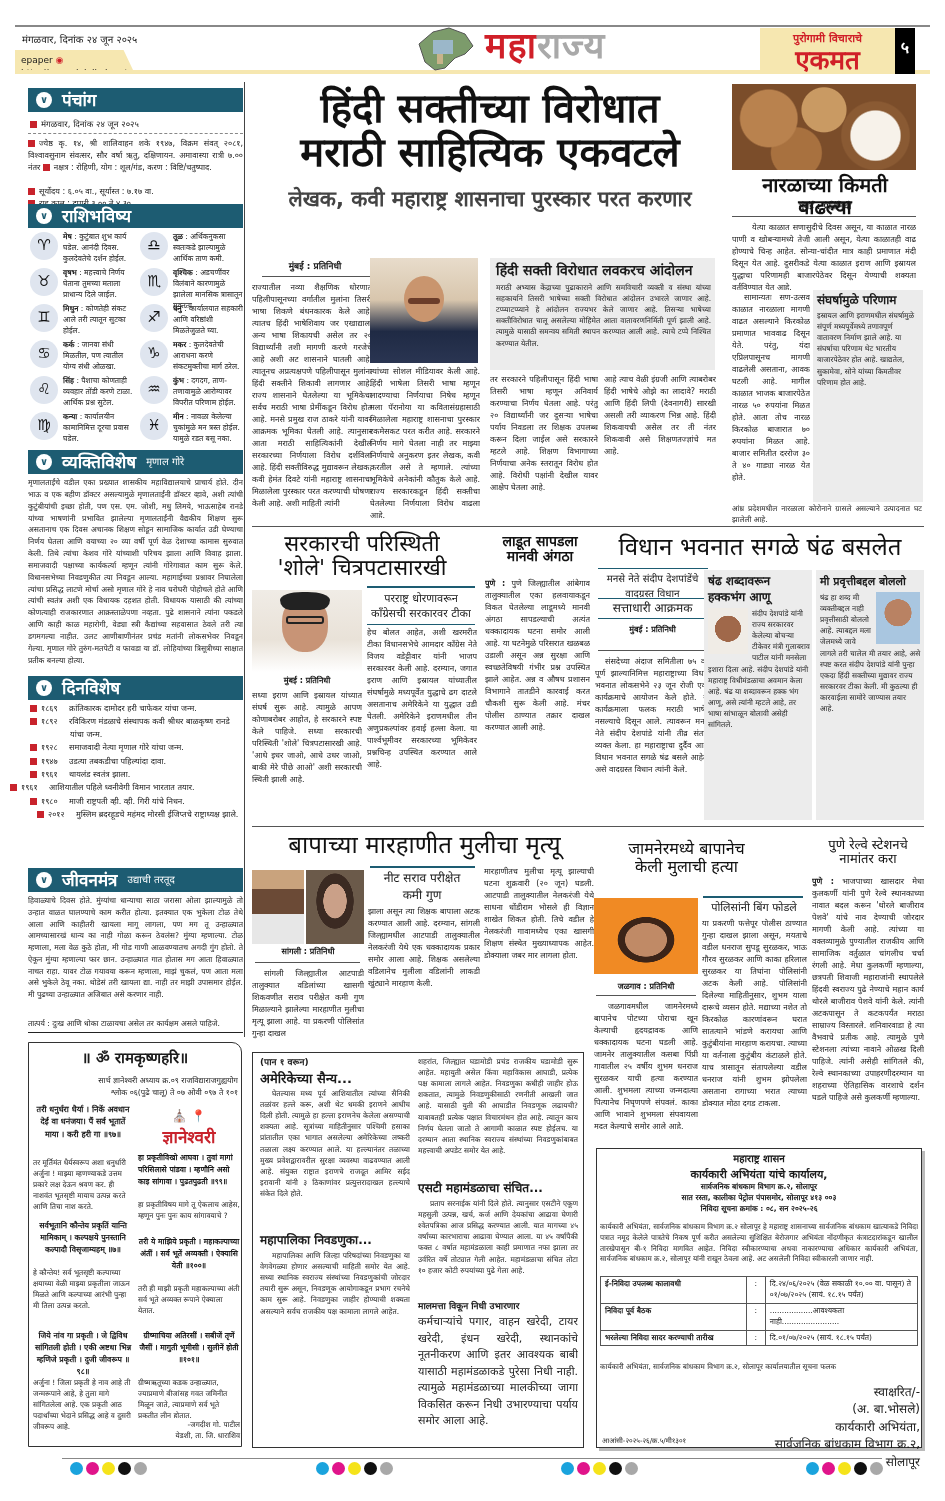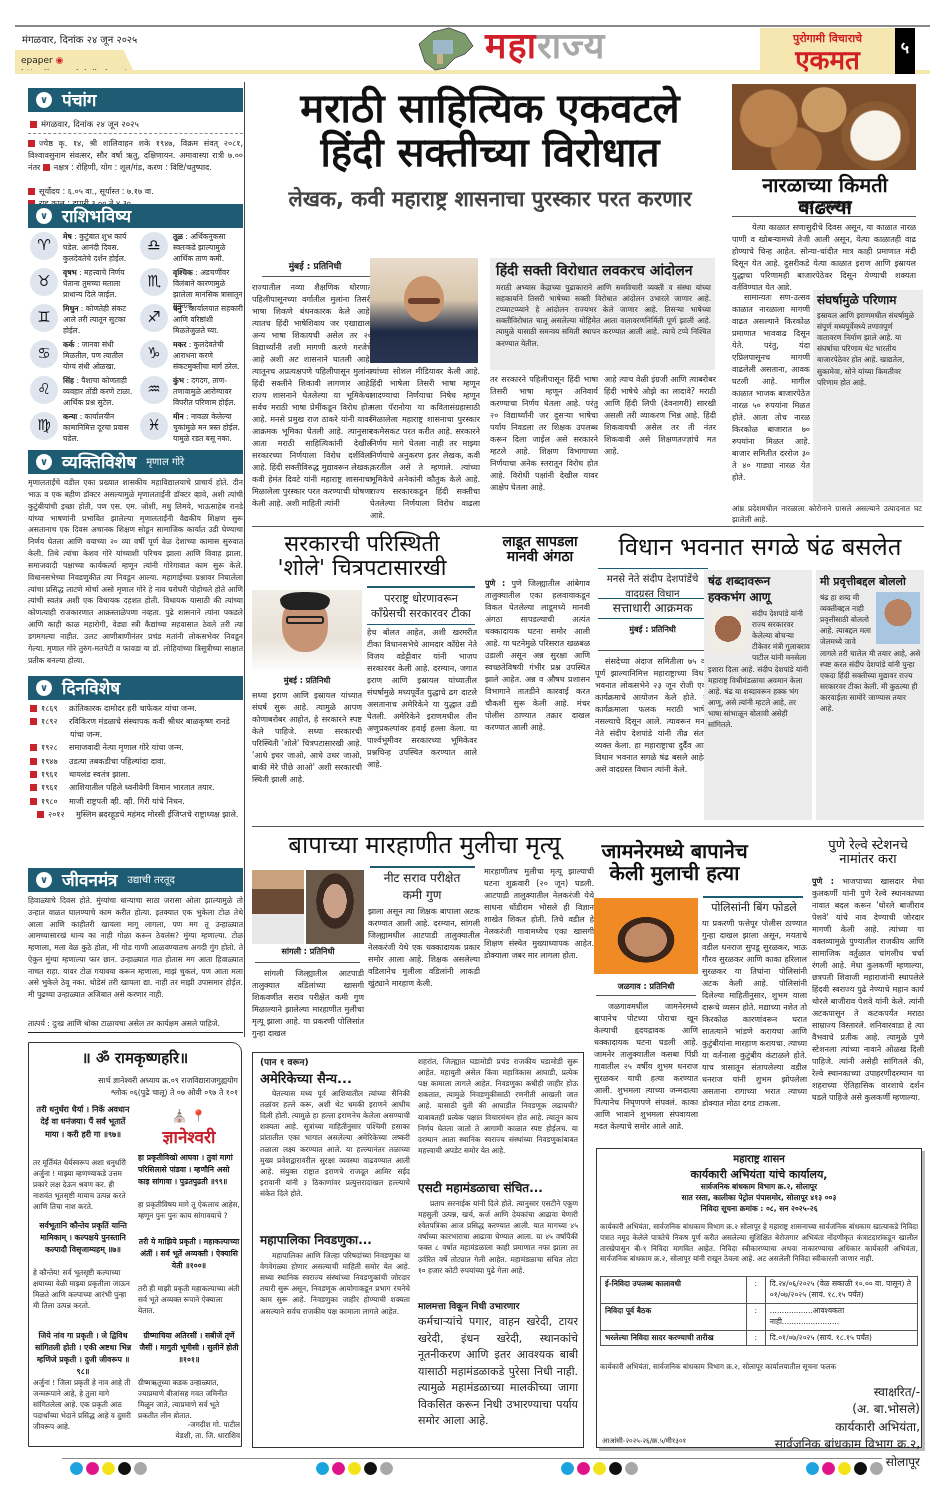--- a/index.html
+++ b/index.html
@@ -140,21 +140,21 @@
 <div class="secbar" style="top:676px">
     <span class="chev">∨</span>
     <span>दिनविशेष</span>
   </div>
 <div class="abs" id="dinvishesh-list" style="left:30px;top:703px;width:212px;font-size:8px;line-height:1.55">
     <div style="padding-left: 40px; text-indent: -40px; margin-bottom: 1px;"><span class="bullet"></span><span style="display:inline-block;width:28px;text-indent:0">१८६९</span><span>क्रांतिकारक दामोदर हरी चाफेकर यांचा जन्म.</span></div>
     <div style="padding-left: 40px; text-indent: -40px; margin-bottom: 1px;"><span class="bullet"></span><span style="display:inline-block;width:28px;text-indent:0">१८९२</span><span>रविकिरण मंडळाचे संस्थापक कवी श्रीधर बाळकृष्ण रानडे यांचा जन्म.</span></div>
     <div style="padding-left: 40px; text-indent: -40px; margin-bottom: 1px;"><span class="bullet"></span><span style="display:inline-block;width:28px;text-indent:0">१९२८</span><span>समाजवादी नेत्या मृणाल गोरे यांचा जन्म.</span></div>
     <div style="padding-left: 40px; text-indent: -40px; margin-bottom: 1px;"><span class="bullet"></span><span style="display:inline-block;width:28px;text-indent:0">१९४७</span><span>उडत्या तबकडीचा पहिल्यांदा दावा.</span></div>
     <div style="padding-left: 40px; text-indent: -40px; margin-bottom: 1px;"><span class="bullet"></span><span style="display:inline-block;width:28px;text-indent:0">१९६१</span><span>थायलंड स्वतंत्र झाला.</span></div>
-    <div style="padding-left: 40px; text-indent: -40px; margin-bottom: 1px;"><span class="bullet"></span><span style="display:inline-block;width:28px;text-indent:0">१९६१</span><span>आशियातील पहिले ध्वनीवेगी विमान भारतात तयार.</span></div>
+    <div style="padding-left: 20px; text-indent: -40px; margin-bottom: 1px;"><span class="bullet"></span><span style="display:inline-block;width:28px;text-indent:0">१९६१</span><span>आशियातील पहिले ध्वनीवेगी विमान भारतात तयार.</span></div>
     <div style="padding-left: 40px; text-indent: -40px; margin-bottom: 1px;"><span class="bullet"></span><span style="display:inline-block;width:28px;text-indent:0">१९८०</span><span>माजी राष्ट्रपती व्ही. व्ही. गिरी यांचे निधन.</span></div>
     <div style="padding-left: 47px; text-indent: -40px; margin-bottom: 19px;"><span class="bullet"></span><span style="display:inline-block;width:28px;text-indent:0">२०१२</span><span>मुस्लिम ब्रदरहूडचे महंमद मोरसी ईजिप्तचे राष्ट्राध्यक्ष झाले.</span></div>
   </div>
 
 <div class="secbar" style="top:868px">
     <span class="chev">∨</span>
     <span>जीवनमंत्र</span>
     <span class="sub">उद्याची तरतूद</span>
   </div>
 <div class="txt" style="left:28px;top:895px;width:215px;height:124px;font-size:7.6px;line-height:1.55">हिवाळ्याचे दिवस होते. मुंग्यांचा धान्याचा साठा जरासा ओला झाल्यामुळे तो उन्हात वाळत घालण्याचे काम करीत होत्या. इतक्यात एक भुकेला टोळ तेथे आला आणि काहीतरी खायला मागू लागला, पण मग तू उन्हाळ्यात आमच्यासारखं धान्य का नाही गोळा करून ठेवलंस? मुंग्या म्हणाल्या. टोळ म्हणाला, मला वेळ कुठे होता, मी गोड गाणी आळवण्यातच अगदी गुंग होतो. ते ऐकून मुंग्या म्हणाल्या फार छान. उन्हाळ्यात गात होतास मग आता हिवाळ्यात नाचत राहा. यावर टोळ गयावया करून म्हणाला, माझं चुकलं, पण आता मला असे भुकेले ठेवू नका. थोडेसं तरी खायला द्या. नाही तर माझी उपासमार होईल. मी पुढच्या उन्हाळ्यात अजिबात असे करणार नाही.</div>
@@ -179,22 +179,22 @@
 <div class="abs" style="left:138px;top:1236px;width:102px;text-align:center;font-size:7.6px;font-weight:bold;line-height:1.55">तरी ये माझिये प्रकृती । महाकल्पाच्या अंतीं । सर्व भूतें अव्यक्ती । ऐक्यासि येती ॥१००॥</div>
 <div class="txt" style="left:138px;top:1284px;width:102px;height:44px;font-size:7.3px;text-align:left">तरी ही माझी प्रकृती महाकल्पाच्या अंती सर्व भूते अव्यक्त रूपाने ऐक्याला येतात.</div>
 <div class="abs" style="left:138px;top:1330px;width:102px;text-align:center;font-size:7.6px;font-weight:bold;line-height:1.55">ग्रीष्माचिया अतिरसीं । सबीजें तृणें जैसीं । मागुती भूमीसी । सुलीनें होती ॥१०१॥</div>
 <div class="txt" style="left:138px;top:1378px;width:102px;height:40px;font-size:7.3px;text-align:left">ग्रीष्मऋतूच्या कडक उन्हाळ्यात, ज्याप्रमाणे बीजांसह गवत जमिनीत मिळून जाते, त्याप्रमाणे सर्व भूते प्रकृतीत लीन होतात.</div>
 <div class="abs" style="left:138px;top:1420px;width:102px;text-align:right;font-size:7.3px;line-height:1.5">
     <div>-जगदीश गो. पाटील</div>
     <div>येडशी, ता. जि. धाराशिव</div>
   </div>
 
 <div class="h-main" style="left:255px;top:86px;width:470px;font-size:40px">
+    <div>हिंदी सक्तीच्या विरोधात</div>
     <div>मराठी साहित्यिक एकवटले</div>
-    <div>हिंदी सक्तीच्या विरोधात</div>
   </div>
 <div class="h-main" style="left:255px;top:188px;width:470px;font-size:21px;color:#444">लेखक, कवी महाराष्ट्र शासनाचा पुरस्कार परत करणार</div>
 <div class="byline" style="left:255px;top:260px;width:120px">मुंबई : प्रतिनिधी</div>
 <div class="hrule" style="left:262px;top:276px;width:108px;background:#555"></div>
 <div class="txt" style="left:252px;top:282px;width:120px;height:235px;column-count:1">राज्यातील नव्या शैक्षणिक धोरणात पहिलीपासूनच्या वर्गातील मुलांना तिसरी भाषा शिकणे बंधनकारक केले आहे. त्यातच हिंदी भाषेशिवाय जर एखाद्याला अन्य भाषा शिकायची असेल तर २० विद्यार्थ्यांनी तशी मागणी करणे गरजेचे आहे अशी अट शासनाने घातली आहे. त्यातूनच अप्रत्यक्षपणे पहिलीपासून मुलांना हिंदी सक्तीने शिकावी लागणार आहे. राज्य शासनाने घेतलेल्या या भूमिकेचा सर्वच मराठी भाषा प्रेमींकडून विरोध होत आहे. मनसे प्रमुख राज ठाकरे यांनी यावर आक्रमक भूमिका घेतली आहे. त्यानुसार आता मराठी साहित्यिकांनी देखील सरकारच्या निर्णयाला विरोध दर्शविला आहे. हिंदी सक्तीविरुद्ध मुद्यावरून लेखक, कवी हेमंत दिवटे यांनी महाराष्ट्र शासनाचा मिळालेला पुरस्कार परत करण्याची घोषणा केली आहे. अशी माहिती त्यांनी</div>
 <div class="photo" style="left:370px;top:258px;width:108px;height:105px;background:linear-gradient(180deg,#e8dccb 0%,#d8c6ad 40%,#1f2a44 70%,#2a3552 100%)">
   <div style="position:absolute;left:34px;top:18px;width:40px;height:46px;border-radius:50%;background:#c9956e"></div>
   <div style="position:absolute;left:38px;top:40px;width:32px;height:6px;background:#6b3d2a;border-radius:3px"></div>
 </div>
 <div class="txt" style="left:370px;top:366px;width:110px;height:152px">त्यांच्या सोशल मीडियावर केली आहे. हिंदी भाषेला तिसरी भाषा म्हणून लादण्याचा निर्णयाचा निषेध म्हणून मला पॅरानोया या कवितासंग्रहासाठी मिळालेला महाराष्ट्र शासनाचा पुरस्कार रकमेसकट परत करीत आहे. सरकारने निर्णय मागे घेतला नाही तर माझ्या निर्णयाचे अनुकरण इतर लेखक, कवी करतील असे ते म्हणाले. त्यांच्या भूमिकेचे अनेकांनी कौतुक केले आहे. राज्य सरकारकडून हिंदी सक्तीचा घेतलेल्या निर्णयाला विरोध वाढला आहे.</div>
@@ -274,21 +274,21 @@
 <div class="hrule" style="left:255px;top:962px;width:105px"></div>
 <div class="txt" style="left:252px;top:968px;width:112px;height:72px;text-indent:12px">सांगली जिल्ह्यातील आटपाडी तालुक्यात वडिलांच्या खासगी शिकवणीत सराव परीक्षेत कमी गुण मिळाल्याने झालेल्या मारहाणीत मुलीचा मृत्यू झाला आहे. या प्रकरणी पोलिसांत गुन्हा दाखल</div>
 <div class="hrule" style="left:370px;top:866px;width:105px;background:#1d5c72;height:2px"></div>
 <div class="abs" style="left:366px;top:870px;width:112px;text-align:center;font-size:12px;line-height:1.4">
     <div>नीट सराव परीक्षेत</div>
     <div>कमी गुण</div>
   </div>
 <div class="txt" style="left:368px;top:906px;width:112px;height:134px">झाला असून त्या शिक्षक बापाला अटक करण्यात आली आहे. दरम्यान, सांगली जिल्ह्यामधील आटपाडी तालुक्यातील नेलकरंजी येथे एक धक्कादायक प्रकार समोर आला आहे. शिक्षक असलेल्या वडिलानेच मुलीला वडिलांनी लाकडी खुंट्याने मारहाण केली.</div>
 <div class="txt" style="left:484px;top:866px;width:110px;height:174px">मारहाणीतच मुलीचा मृत्यू झाल्याची घटना शुक्रवारी (२० जून) घडली. आटपाडी तालुक्यातील नेलकरंजी येथे साधना धोंडीराम भोसले ही विज्ञान शाखेत शिकत होती. तिचे वडील हे नेलकरंजी गावामध्येच एका खासगी शिक्षण संस्थेत मुख्याध्यापक आहेत. डोक्याला जबर मार लागला होता.</div>
 
-<div class="h-main" style="left:572px;top:840px;width:205px;font-size:20px;font-weight:bold;font-family:'DejaVu Serif',serif">
+<div class="h-main" style="left:584px;top:840px;width:205px;font-size:16px;font-weight:normal;font-family:'DejaVu Serif',serif">
     <div>जामनेरमध्ये बापानेच</div>
     <div>केली मुलाची हत्या</div>
   </div>
 <div class="photo" style="left:594px;top:898px;width:104px;height:76px;background:radial-gradient(ellipse at 50% 55%,#c08a66 0 28%,#3b2418 29% 38%,#f08a24 39%)"></div>
 <div class="byline" style="left:594px;top:981px;width:104px;font-size:8px">जळगाव : प्रतिनिधी</div>
 <div class="hrule" style="left:596px;top:995px;width:100px"></div>
 <div class="txt" style="left:594px;top:1001px;width:104px;height:128px;text-indent:14px">जळगावमधील जामनेरमध्ये बापानेच पोटच्या पोराचा खून केल्याची हृदयद्रावक आणि धक्कादायक घटना घडली आहे. जामनेर तालुक्यातील कसबा पिंप्री गावातील २५ वर्षीय शुभम धनराज सुरळकर याची हत्या करण्यात आली. शुभमला त्याच्या जन्मदात्या पित्यानेच निघृणपणे संपवलं. काका आणि भावाने शुभमला संपवायला मदत केल्याचे समोर आले आहे.</div>
 <div class="hrule" style="left:703px;top:896px;width:100px;background:#1d5c72;height:2px"></div>
 <div class="abs" style="left:702px;top:900px;width:104px;text-align:center;font-size:11px">पोलिसांनी बिंग फोडले</div>
 <div class="txt" style="left:702px;top:918px;width:105px;height:210px">या प्रकरणी फत्तेपूर पोलीस ठाण्यात गुन्हा दाखल झाला असून, मयताचे वडील धनराज सुपडू सुरळकर, भाऊ गौरव सुरळकर आणि काका हरिलाल सुरळकर या तिघांना पोलिसांनी अटक केली आहे. पोलिसांनी दिलेल्या माहितीनुसार, शुभम याला दारूचे व्यसन होते. मद्याच्या नशेत तो किरकोळ कारणांवरून घरात सातत्याने भांडणे करायचा आणि कुटुंबीयांना मारहाण करायचा. त्याच्या या वर्तनाला कुटुंबीय कंटाळले होते. याच त्रासातून संतापलेल्या वडील धनराज यांनी शुभम झोपलेला असताना रागाच्या भरात त्याच्या डोक्यात मोठा दगड टाकला.</div>

